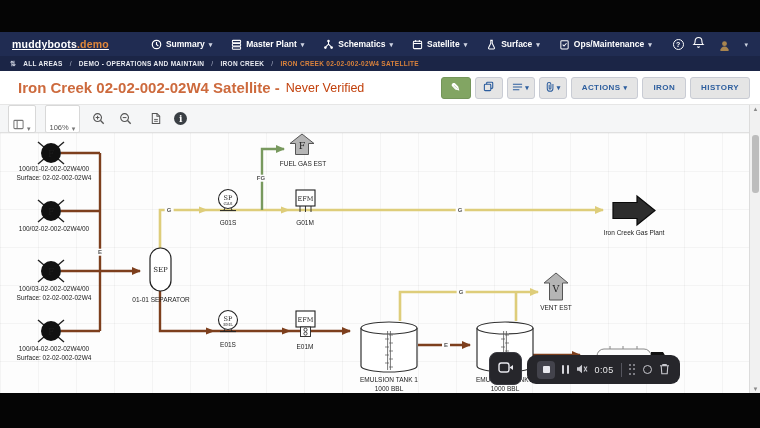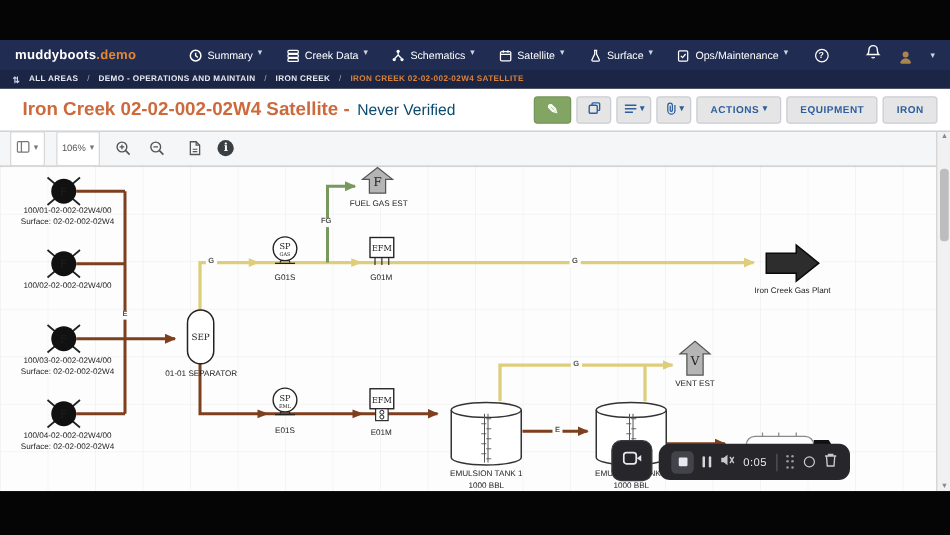--- a/index.html
+++ b/index.html
@@ -6,56 +6,56 @@
   html,body { width:760px; height:428px; }
   body { position:relative; overflow:hidden; background:#000; font-family:"Liberation Sans",sans-serif; }
 
   
   .bar-black-top { position:absolute; left:0; top:0; width:760px; height:32px; background:#050505; }
   .bar-black-bottom { position:absolute; left:0; top:393px; width:760px; height:35px; background:#050505; }
 
   
   .topnav { position:absolute; left:0; top:32px; width:760px; height:24px; background:#202c52;
             display:flex; align-items:center; padding:0 12px; color:#fff; }
-  .brand { font-size:10.5px; font-weight:bold; letter-spacing:.2px; white-space:nowrap; }
+  .brand { font-size:10.5px; font-weight:bold; letter-spacing:.2px; white-space:nowrap;text-decoration:underline; }
   .brand .suffix { color:#e0873a; }
   .menu { display:flex; gap:19px; margin-left:42px; align-items:center; }
-  .menu-item { display:flex; align-items:flex-start; gap:4px; font-size:8.5px; font-weight:normal; cursor:default; white-space:nowrap; }
+  .menu-item { display:flex; align-items:center; gap:4px; font-size:8.5px; font-weight:bold; cursor:default; white-space:nowrap; }
   .menu-item svg { display:block; }
   .caret { font-size:7px; color:#cfd4e2; line-height:1; }
   .help-circ { width:11px; height:11px; border:1.1px solid #fff; border-radius:50%; font-size:7px; font-weight:bold;
                display:flex; align-items:center; justify-content:center; margin-left:2px; }
   .nav-right { margin-left:auto; display:flex; align-items:center; gap:12px; }
   .avatar { width:15px; height:15px; border-radius:50%; overflow:hidden; display:flex; align-items:flex-end; justify-content:center; }
 
   
   .crumbs { position:absolute; left:0; top:56px; width:760px; height:15px; background:#1b2546;
             display:flex; align-items:center; gap:7px; padding:0 10px; color:#e8eaf0;
             font-size:6.5px; font-weight:bold; letter-spacing:.3px; white-space:nowrap; }
   .crumb-sep { color:#aab1c6; font-weight:normal; }
   .crumb-last { color:#d9823c; }
   .crumb-icon { font-size:7px; color:#cfd4e2; }
 
   
   .header { position:absolute; left:0; top:71px; width:760px; height:34px; background:#fff;
             border-bottom:1px solid #e6e6e6; display:flex; align-items:center; padding:0 10px 0 18px; }
   .page-title { font-size:15px; font-weight:bold; color:#cd6a3d; white-space:nowrap; }
-  .page-status { font-size:12.5px; color:#0c4a6e; margin-left:6px; white-space:nowrap; }
+  .page-status { font-size:12.5px; color:#c2410c; margin-left:6px; white-space:nowrap; }
   .hdr-actions { margin-left:auto; display:flex; gap:4px; align-items:center; }
   .btn { height:22px; border:1px solid #c9ccd4; border-radius:3px; background:#e5e5e5; color:#2d5e9e;
          font-size:8px; font-weight:bold; letter-spacing:.4px; display:flex; align-items:center;
          justify-content:center; padding:0 10px; cursor:pointer; white-space:nowrap; }
   .icon-btn { width:28px; padding:0; gap:2px; }
   .btn-edit { background:#82a563; border-color:#74955a; color:#fff; width:30px; font-size:11px; }
 
   
   .toolbar { position:absolute; left:0; top:105px; width:749px; height:28px; background:#f5f6f7;
              border-bottom:1px solid #e0e0e0; display:flex; align-items:center; gap:9px; padding:0 8px; color:#5a5a5a; }
   .tb-btn { height:28px; border:1px solid #d8d8d8; border-radius:2px; background:#fff; display:flex;
-            align-items:center; gap:3px; padding:0 4px; font-size:7.5px; color:#555; cursor:pointer; }
+            align-items:flex-end; gap:3px; padding:0 4px; font-size:7.5px; color:#555; cursor:pointer; }
   .tb-ico { width:18px; height:18px; display:flex; align-items:center; justify-content:center; cursor:pointer; }
   .info-circ { width:13px; height:13px; border-radius:50%; background:#3a3f44; color:#fff;
                font-family:"DejaVu Serif",serif; font-size:9px; font-weight:bold; display:flex;
                align-items:center; justify-content:center; cursor:pointer; }
 
   
   .canvas { position:absolute; left:0; top:133px; width:749px; height:260px; background:#fdfdfd; overflow:hidden;
             background-image:linear-gradient(rgba(0,0,0,.035) 1px, transparent 1px),
                              linear-gradient(90deg, rgba(0,0,0,.035) 1px, transparent 1px);
             background-size:38px 38px; }
@@ -110,21 +110,21 @@
         <span class="caret">▾</span>
     </div>
     <div class="menu-item">
       <span>
           <svg width="11" height="11" viewBox="0 0 12 12">
             <rect x="1.5" y="1.5" width="9" height="2.6" rx=".8" fill="none" stroke="#fff" stroke-width="1.1"></rect>
             <rect x="1.5" y="5" width="9" height="2.6" rx=".8" fill="none" stroke="#fff" stroke-width="1.1"></rect>
             <rect x="1.5" y="8.5" width="9" height="2.6" rx=".8" fill="none" stroke="#fff" stroke-width="1.1"></rect>
           </svg>
         </span>
-      <span>Creek Data</span>
+      <span>Master Plant</span>
         <span class="caret">▾</span>
     </div>
     <div class="menu-item">
       <span>
           <svg width="11" height="11" viewBox="0 0 12 12">
             <path d="M6 2.5v3M6 5.5L3 8.5M6 5.5l3 3" fill="none" stroke="#fff" stroke-width="1.1"></path>
             <circle cx="6" cy="2.2" r="1.4" fill="#fff"></circle>
             <circle cx="2.6" cy="9.4" r="1.4" fill="#fff"></circle>
             <circle cx="9.4" cy="9.4" r="1.4" fill="#fff"></circle>
           </svg>
@@ -211,22 +211,22 @@
     <div class="btn icon-btn">
         <span><svg width="10" height="11" viewBox="0 0 10 12">
             <path d="M8.2 3.2v5a3.1 3.1 0 0 1-6.2 0V3.6a2 2 0 0 1 4 0v4.3a.95.95 0 0 1-1.9 0V4" fill="none" stroke="#2d5e9e" stroke-width="1.1"></path>
           </svg></span>
         <span class="caret" style="color:#2d5e9e">▾</span>
       </div>
     <div class="btn">
         <span>ACTIONS</span>
         <span class="caret" style="color:#2d5e9e;margin-left:3px">▾</span>
       </div>
-    <div class="btn">EQUIPMENT</div>
     <div class="btn">IRON</div>
+    <div class="btn">HISTORY</div>
   </div>
 </div>
 
 <div class="toolbar">
   <div class="tb-btn">
     <span><svg width="11" height="11" viewBox="0 0 12 12">
           <rect x="1" y="1.5" width="10" height="9" rx="1" fill="none" stroke="#777" stroke-width="1.1"></rect>
           <path d="M4.5 1.5v9" stroke="#777" stroke-width="1.1"></path>
         </svg></span>
     <span class="caret" style="color:#777">▾</span>

